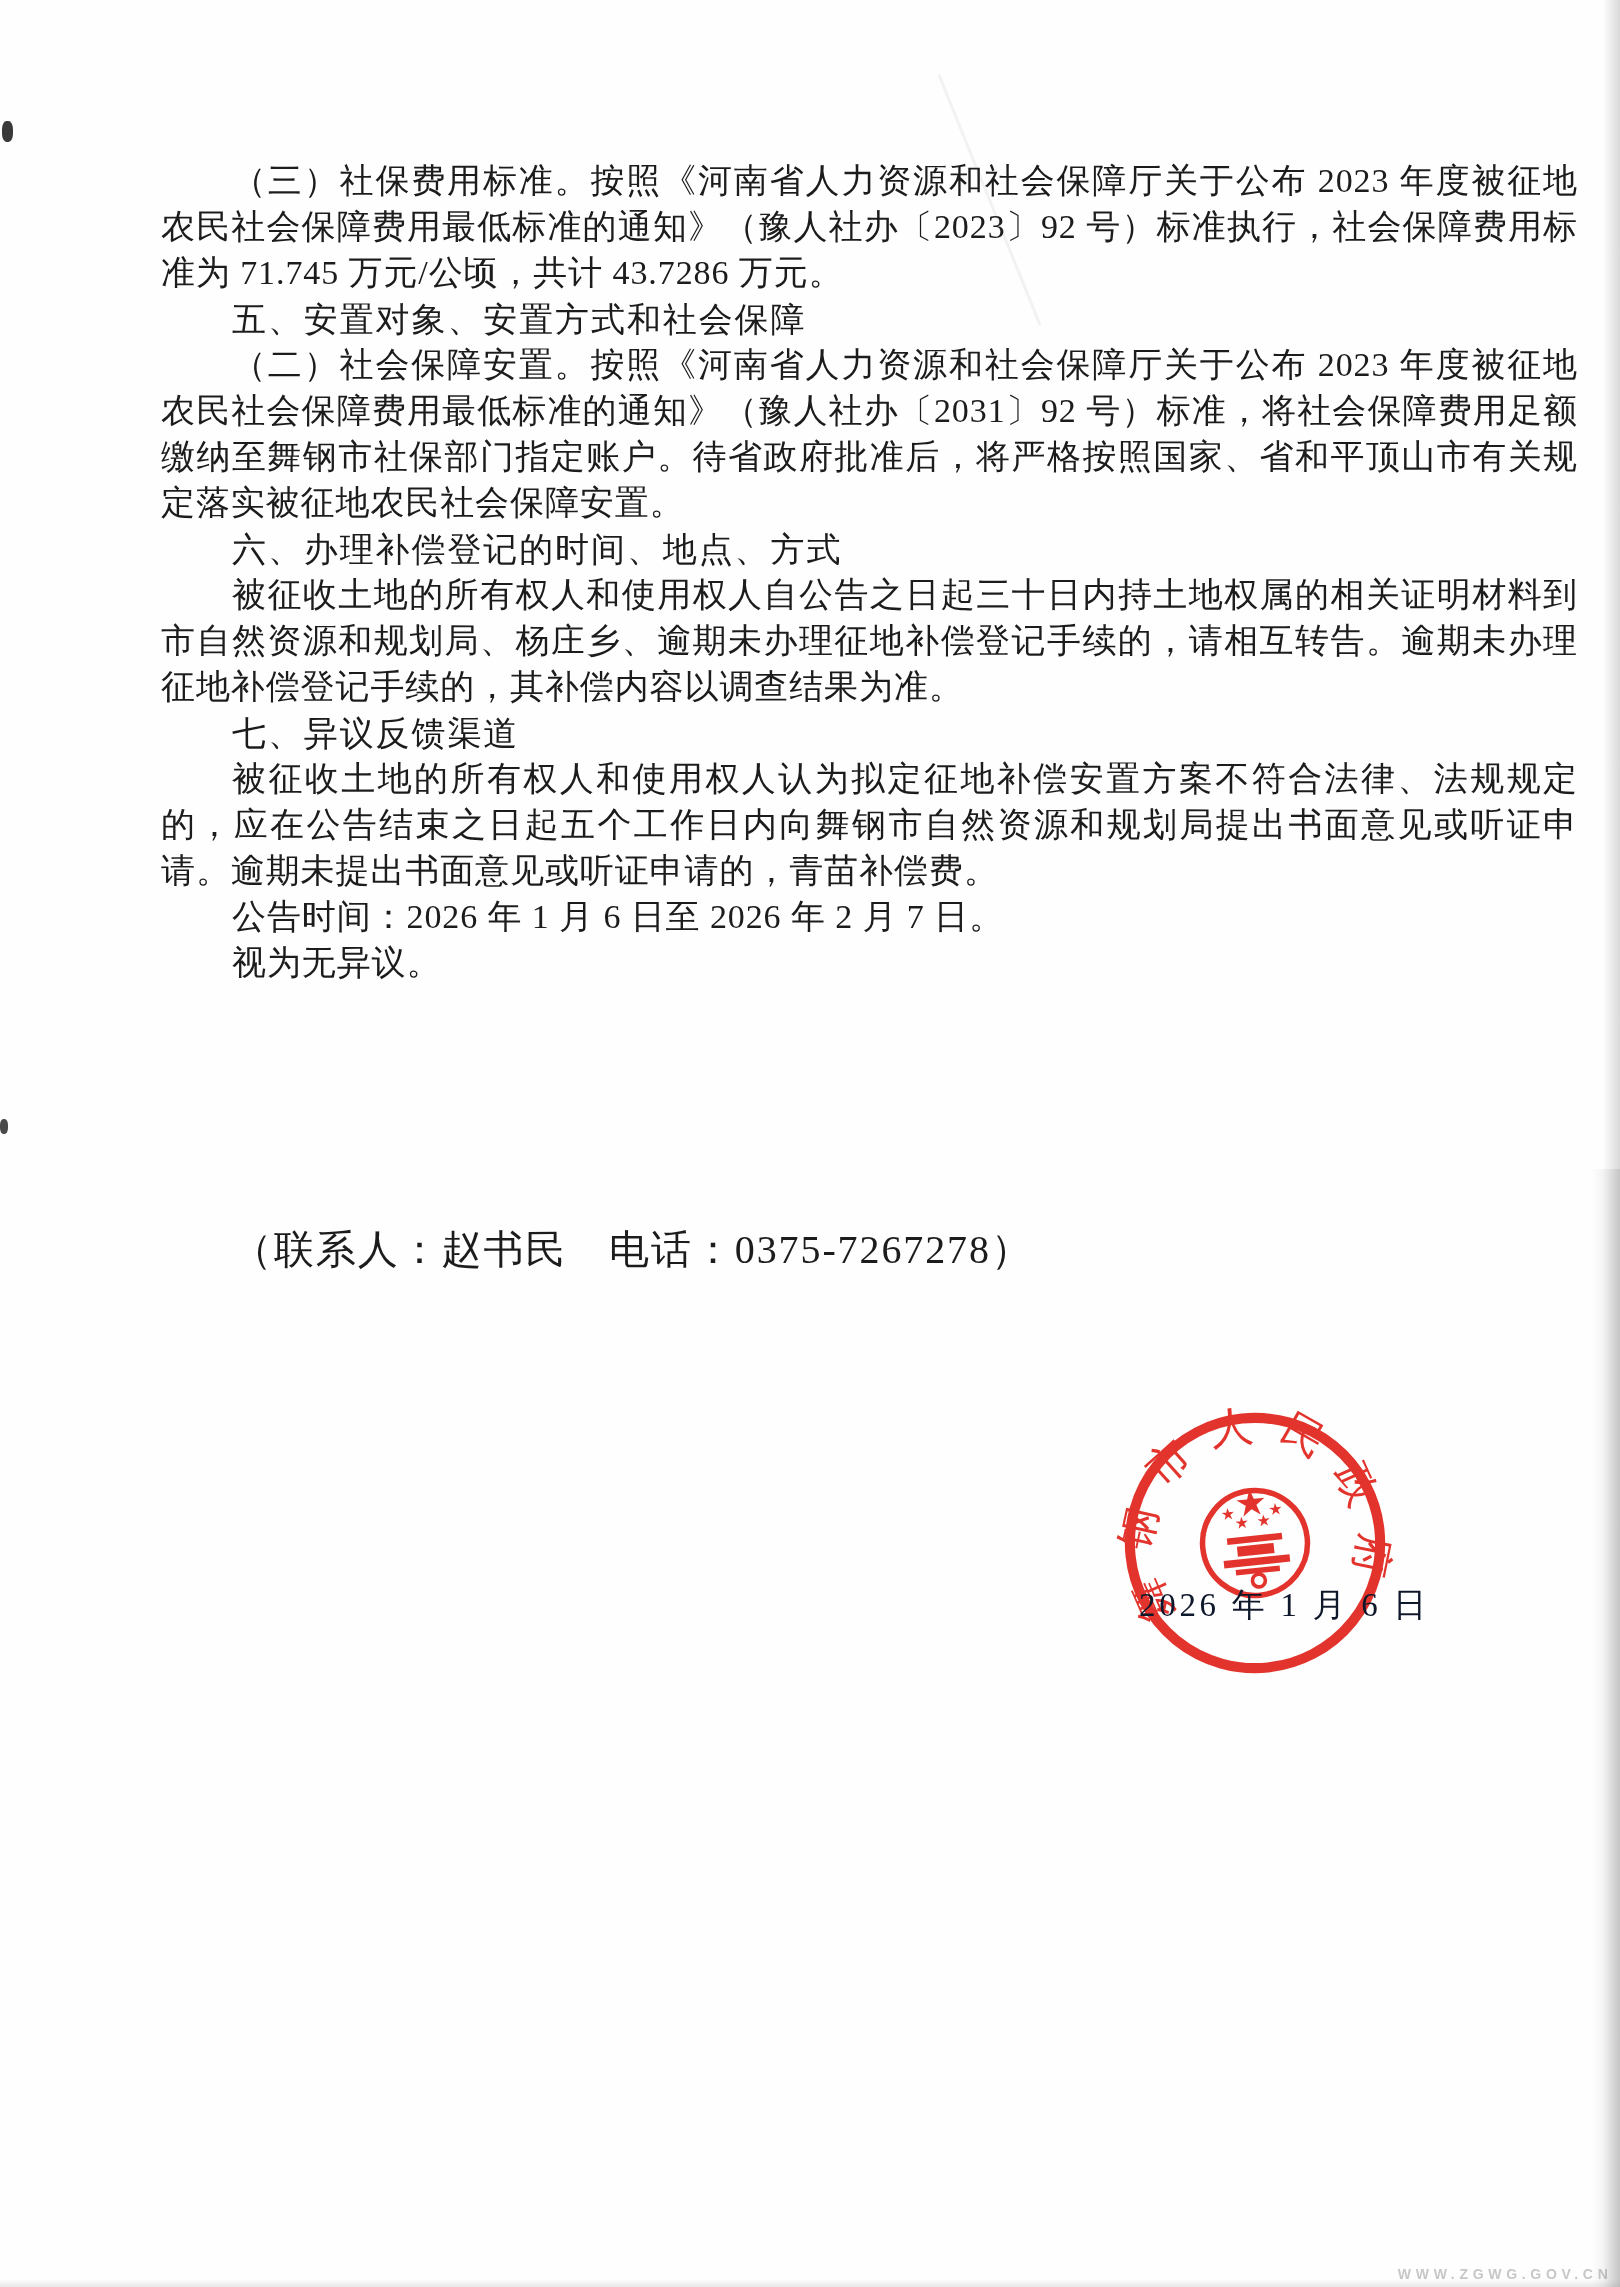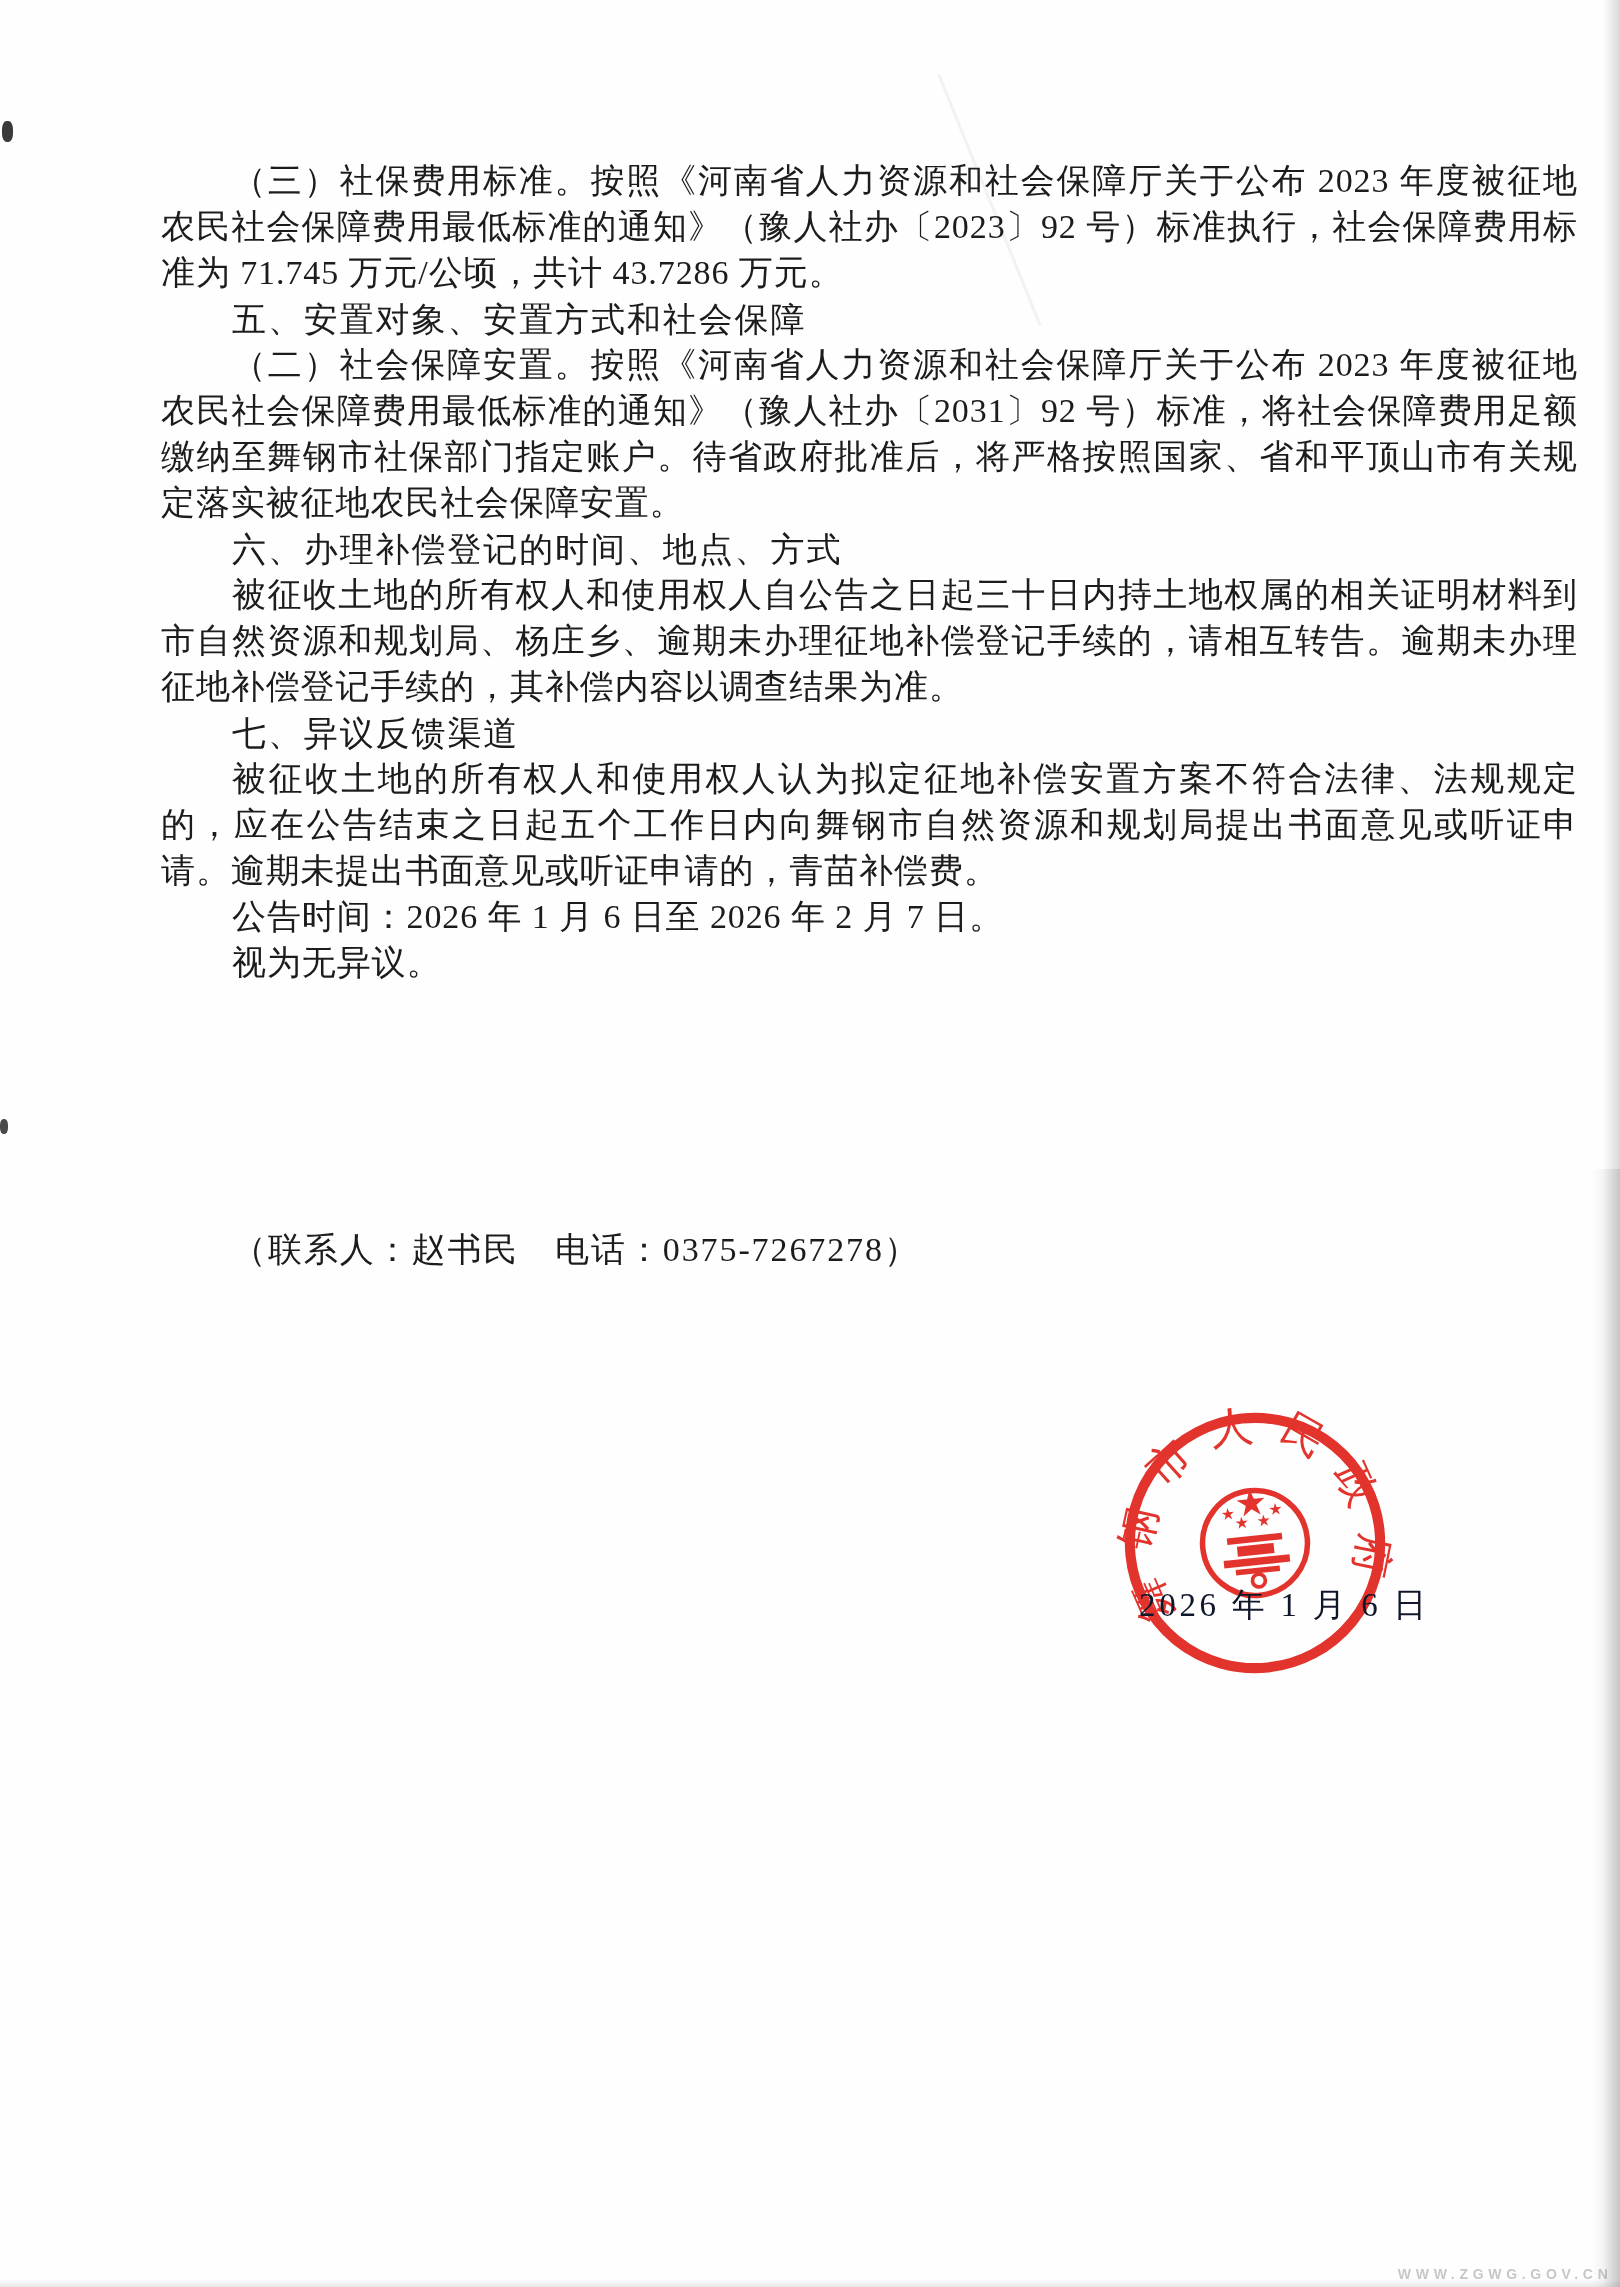--- a/index.html
+++ b/index.html
@@ -31,21 +31,21 @@
     text-indent: 71px;
     margin: 0;
     font-family: "Liberation Sans", "DejaVu Sans", sans-serif;
     font-weight: normal;
     letter-spacing: 1.9px;
   }
   .notice-time { text-indent: 71px; margin: 0; }
   .contact-line {
     text-indent: 71px;
     margin-top: 241px;
-    font-size: 34px;
+    font-size: 40px;
     letter-spacing: 1.9px;
   }
   
   .seal-wrap {
     position: absolute;
     left: 1117px;
     top: 1403px;
     width: 276px;
     height: 280px;
   }

